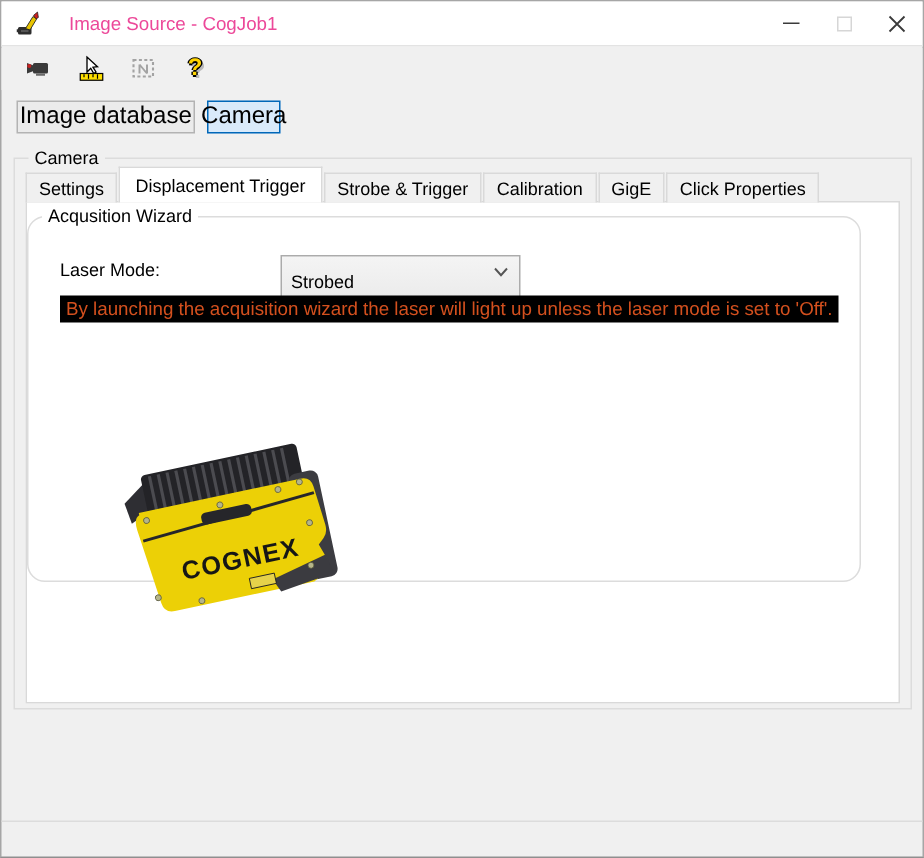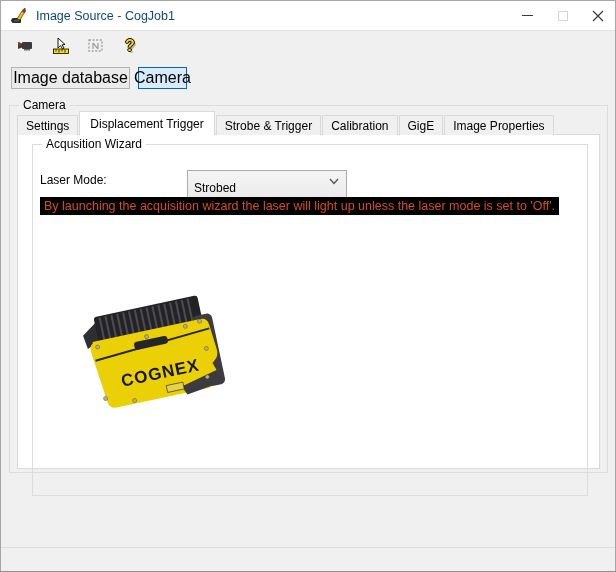--- a/index.html
+++ b/index.html
@@ -18,21 +18,21 @@
     border: 1px solid #a6a6a6;
     border-bottom: 1px solid #8f8f8f;
   }
   
   .titlebar {
     position: absolute; left:0; top:0; width:100%; height:30px;
     background:#ffffff; display:flex; align-items:center;
     border-bottom: 1px solid #e3e3e3;
   }
   .titlebar .app-icon { margin-left:10px; width:18px; height:18px; flex:0 0 auto; }
-  .titlebar .title-text { margin-left:7px; color:#0c4a6e; font-size:12.5px; white-space:nowrap; }
+  .titlebar .title-text { margin-left:17px; color:#ec4899; font-size:12.5px; white-space:nowrap; }
   .caption-buttons { margin-left:auto; display:flex; height:100%; }
   .caption-btn { width:35px; height:100%; display:flex; align-items:center; justify-content:center; }
   .min-glyph { width:11px; height:1px; background:#3a3a3a; }
   .max-glyph { width:10px; height:10px; border:1px solid #d6d6d6; }
   
   .toolbar {
     position:absolute; left:0; top:31px; width:100%; height:28px;
     background:#f0f0f0; display:flex; align-items:center;
   }
   .tool-icon { width:22px; height:20px; display:flex; align-items:center; justify-content:center; }
@@ -72,21 +72,21 @@
   }
   .tab.active {
     height:24px; background:#ffffff; position:relative; z-index:4;
     padding:0 10px; margin-top:-3px;
   }
   .tabpanel {
     position:absolute; left:16px; top:133px; width:583px; height:335px;
     background:#ffffff; border:1px solid #d9d9d9; z-index:2;
   }
   
-  .acq-group { left:14px; top:9px; width:556px; height:352px; }
+  .acq-group { left:0; top:9px; width:556px; height:244px;border-radius:12px; }
   .acq-group > .gb-label { background:#ffffff; }
   .field-label { position:absolute; left:22px; top:38px; font-size:12px; }
   .combo {
     position:absolute; left:169px; top:35px; width:160px; height:36px;
     background:linear-gradient(#f4f4f4,#e9e9e9); border:1px solid #ababab;
     display:flex; align-items:center; padding-left:6px; font-size:12px; cursor:default;
   }
   .combo .chevron { position:absolute; right:7px; top:7px; }
   .warning {
     position:absolute; left:22px; top:62px; display:inline-block;
@@ -164,21 +164,21 @@
   <div class="groupbox camera-group">
     <span class="gb-label">Camera</span>
   </div>
 
   <div class="tabstrip">
     <div class="tab">Settings</div>
     <div class="tab active">Displacement Trigger</div>
     <div class="tab">Strobe &amp; Trigger</div>
     <div class="tab">Calibration</div>
     <div class="tab">GigE</div>
-    <div class="tab">Image Properties</div>
+    <div class="tab">Click Properties</div>
   </div>
 
   <div class="tabpanel">
 
     <div class="groupbox acq-group">
       <span class="gb-label">Acqusition Wizard</span>
     </div>
 
     <span class="field-label">Laser Mode:</span>
 

